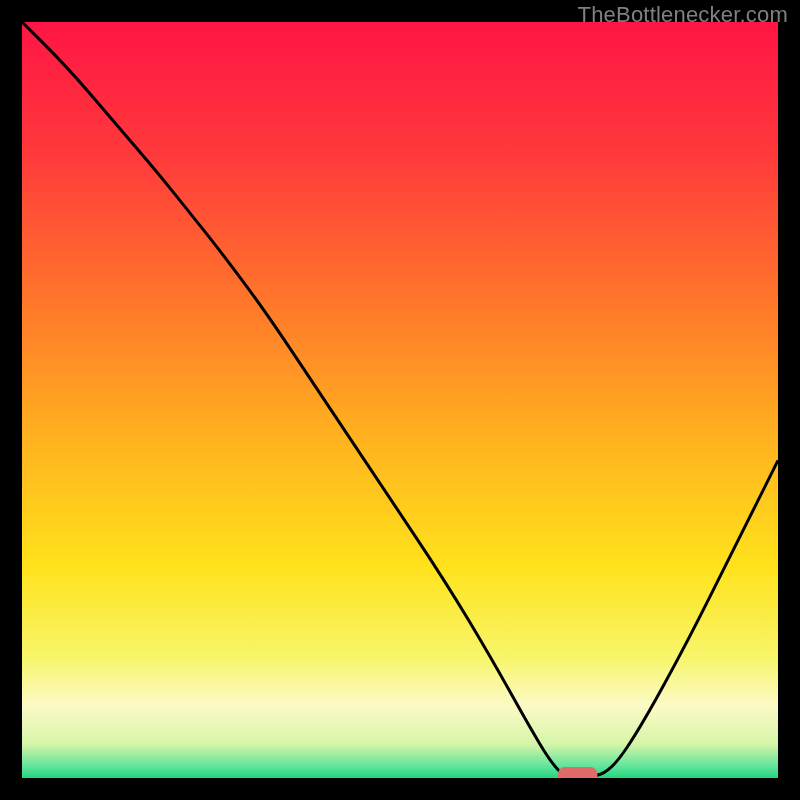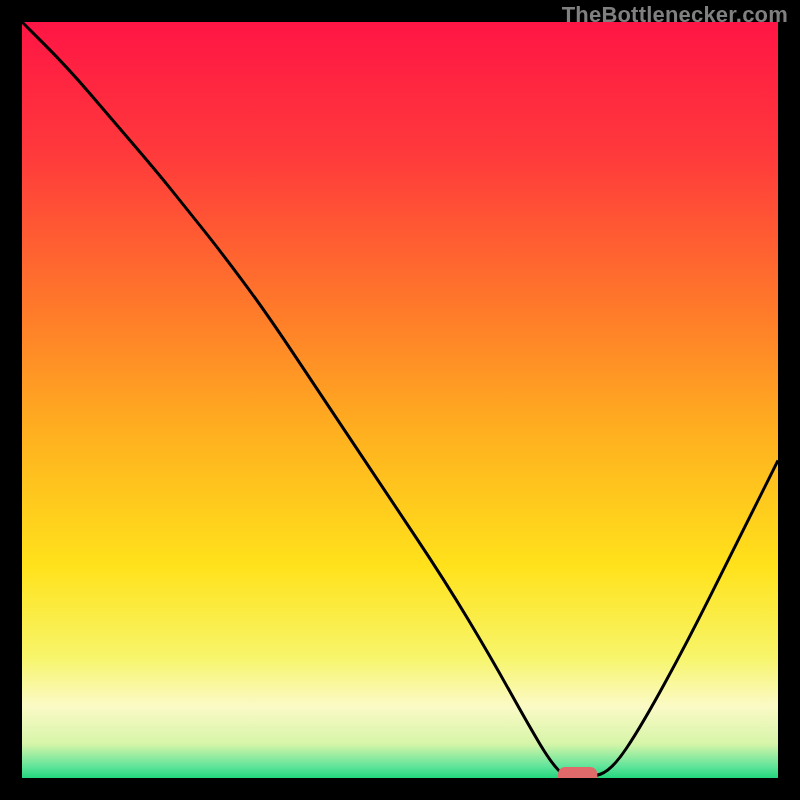--- a/index.html
+++ b/index.html
@@ -25,21 +25,21 @@
     top: 22px;
     width: 756px;
     height: 756px;
   }
   .watermark {
     position: absolute;
     top: 2px;
     right: 12px;
     color: #808080;
     font-size: 22px;
-    font-weight: 700;
+    font-weight: 400;
     letter-spacing: 0.2px;
   }
   svg {
     display: block;
   }
 </style>
 </head>
 <body>
 
 <div class="frame">

